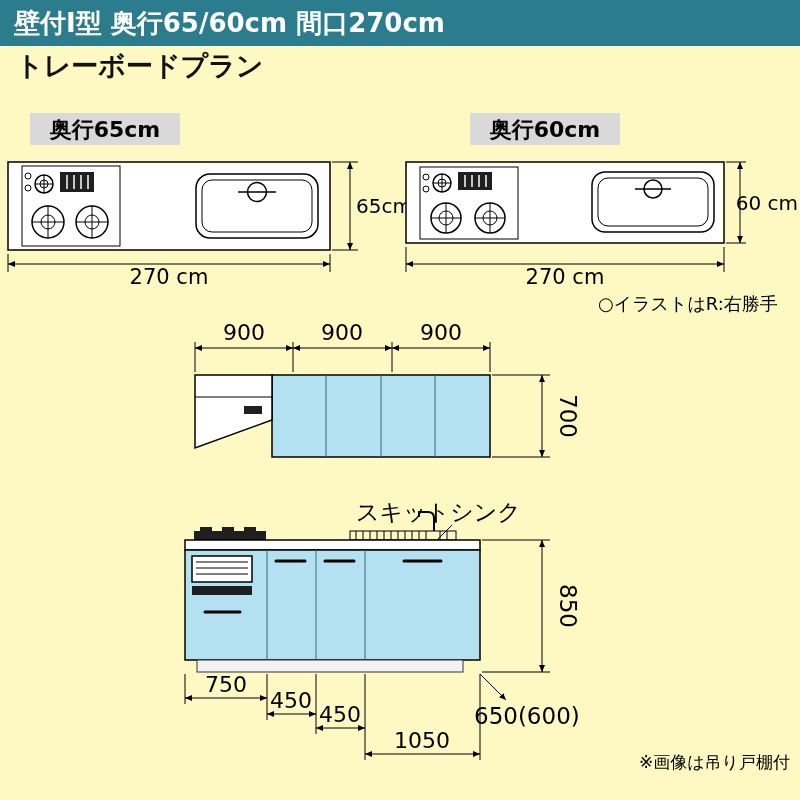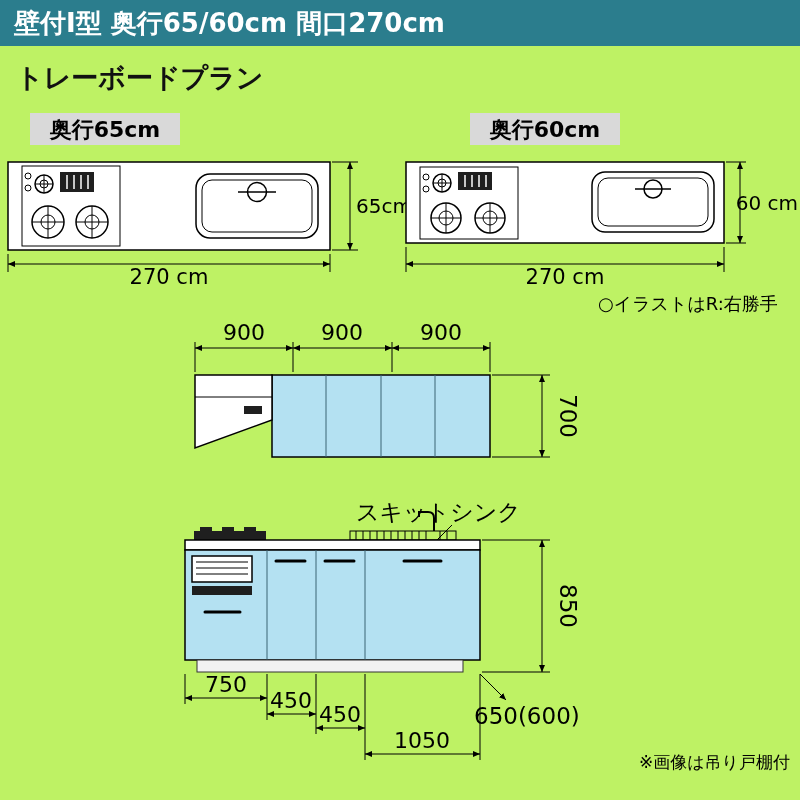--- a/index.html
+++ b/index.html
@@ -1,20 +1,20 @@
 <!DOCTYPE html>
 <html><head>
 <meta charset="utf-8">
 <style>
   *{margin:0;padding:0;box-sizing:border-box}
   html,body{width:800px;height:800px;background:#fff;font-family:"DejaVu Sans","Liberation Sans",sans-serif}
-  .page{position:relative;width:800px;height:800px;background:#bef264;overflow:hidden}
+  .page{position:relative;width:800px;height:800px;background:#fef9c3;overflow:hidden}
   .titlebar{position:absolute;top:0;left:0;width:800px;height:46px;background:#2b7d8d;color:#fff;
             display:flex;align-items:center;padding-left:14px;font-size:26px;font-weight:bold}
-  .plan-title{position:absolute;top:60px;left:16px;font-size:27px;font-weight:bold;color:#111}
+  .plan-title{position:absolute;top:48px;left:16px;font-size:27px;font-weight:bold;color:#111}
   .diagram{position:absolute;top:100px;left:0}
   svg text{font-family:"DejaVu Sans","Liberation Sans",sans-serif;fill:#000}
   .lbl{font-size:22px;font-weight:bold}
   .t21{font-size:21px}.t20{font-size:20px}.t22{font-size:22px}.t23{font-size:23px}.t18{font-size:18px}.t17{font-size:17px}
   .outline{fill:#fff;stroke:#000;stroke-width:1.5}
   .b{fill:#fff;stroke:#000;stroke-width:1.5}
   .thin{fill:none;stroke:#000;stroke-width:1}
   .blue{fill:#b4e1f2;stroke:#000;stroke-width:1.5}
   .dim{stroke:#000;stroke-width:1;fill:none}
   .door{stroke:#3a6575;stroke-width:1}

